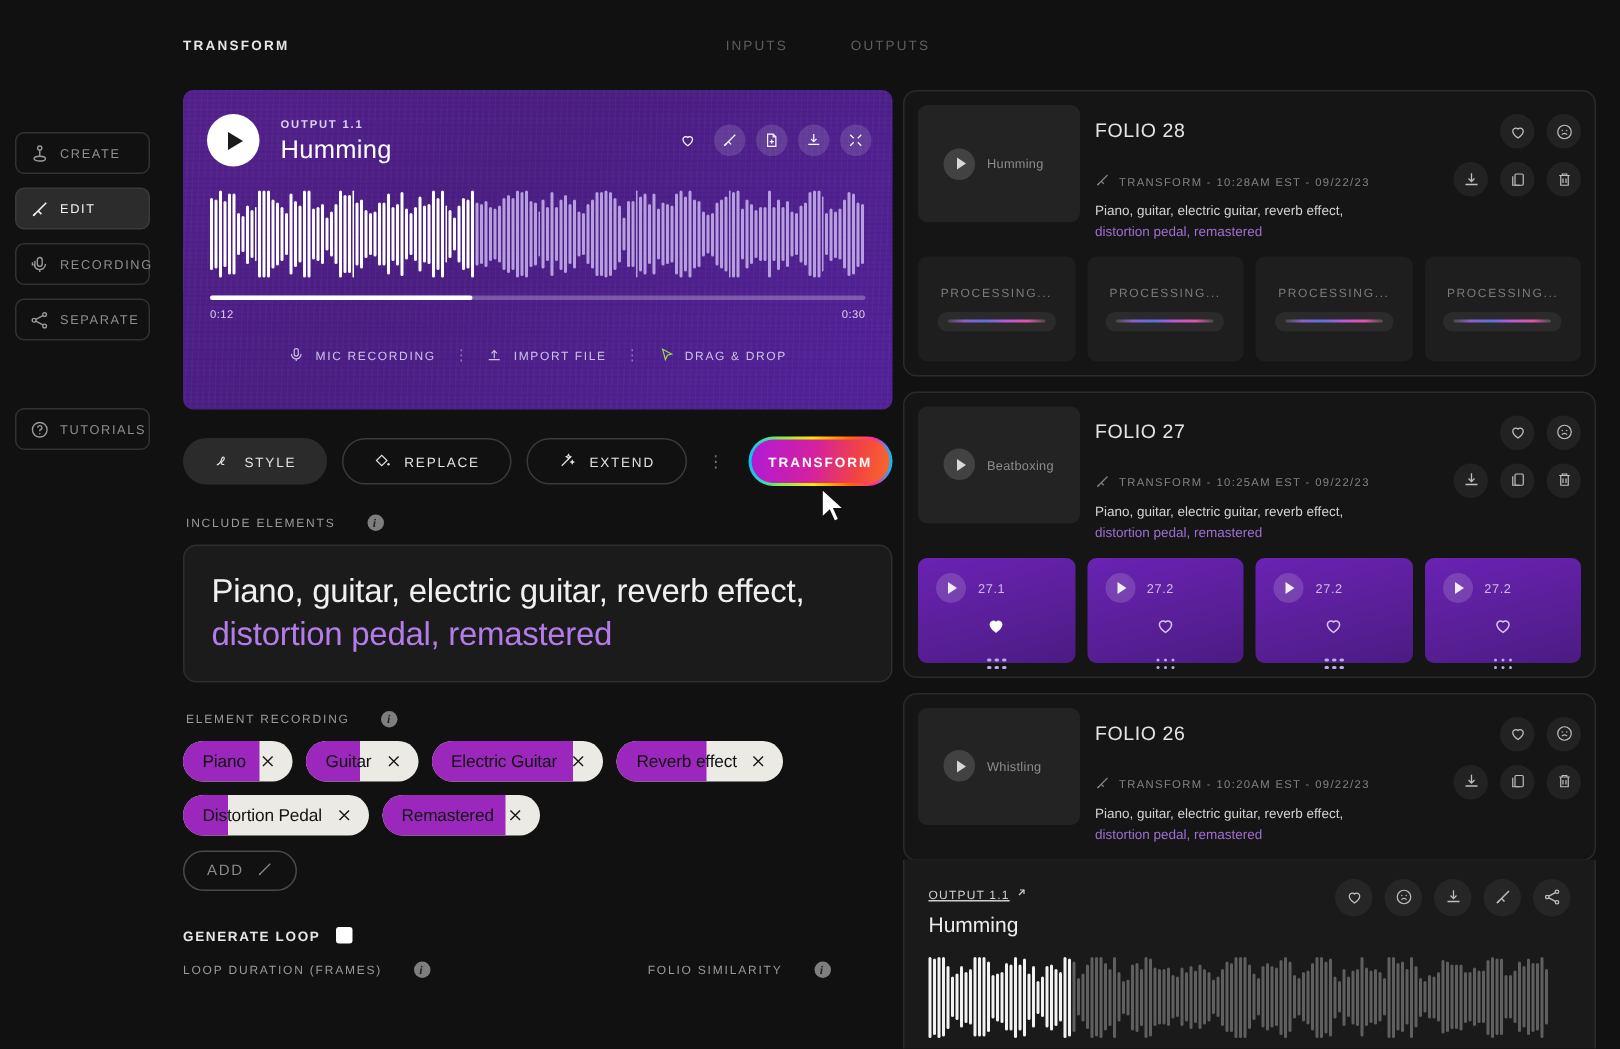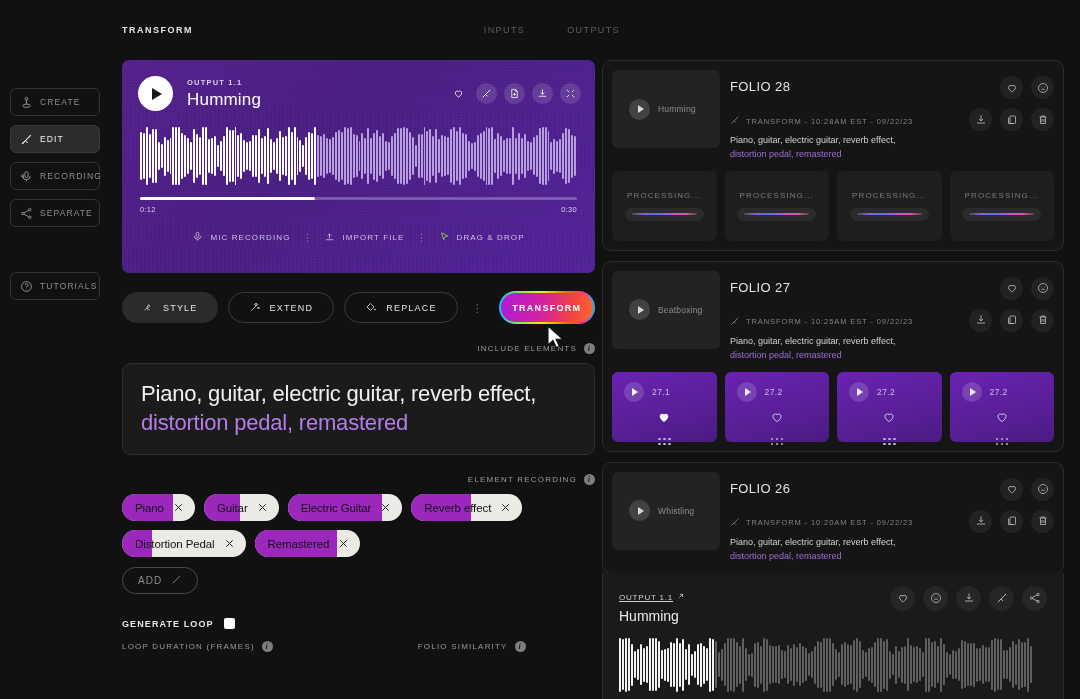--- a/index.html
+++ b/index.html
@@ -106,22 +106,22 @@
   }
   .transform-inner {
     width:100%; height:100%; border-radius: 15px;
     background: linear-gradient(100deg,#b01ad6 0%,#d4219f 45%,#f4453f 78%,#f86a2c 100%);
     display:flex;align-items:center;justify-content:center;
     font-size: 9px; letter-spacing: 1.3px; color:#fff; font-weight: 600;
   }
 
   
   .field-label {
-    display: flex; align-items: center; gap: 7px;
-    font-size: 8px; letter-spacing: 1.2px; color: #9a9a9a; margin: 19px 0 9px 2px; justify-content: flex-end;
+    display: flex; align-items: center; gap: 21px;
+    font-size: 8px; letter-spacing: 1.2px; color: #9a9a9a; margin: 19px 0 9px 2px;
   }
   .info-i {
     width: 11px; height: 11px; border-radius: 50%; background: #7e7e7e; color: #222;
     font-size: 8px; display: flex; align-items: center; justify-content: center;
     font-family: "Liberation Serif", serif; font-style: italic; font-weight: bold;
   }
   .prompt-box {
     background: #1b1b1b; border: 1px solid #2e2e2e; border-radius: 9px;
     padding: 15px 18px 17px 18px; min-height: 92px;
     font-size: 22px; line-height: 1.32; color: #f0f0f0; letter-spacing: -.2px;
@@ -552,35 +552,35 @@
             <span>
               <svg viewBox="0 0 24 24" fill="none" stroke="#e2e2e2" stroke-width="1.6">
                   <path d="M5 18c3-1 6-5 7-9 .6-2.3 3-2 3 .2 0 3-4 4-4 6.5 0 1.6 2.3 2 4 1.3"></path>
                 </svg>
             </span>
             <span>STYLE</span>
           </div>
           <div class="pill-btn outline">
             <span>
               <svg viewBox="0 0 24 24" fill="none" stroke="#e2e2e2" stroke-width="1.6">
+                  <path d="M4 12l7-7 7 7-7 7z"></path>
+                  <circle cx="20" cy="17" r="1.6" fill="#e2e2e2" stroke="none"></circle>
+                </svg>
+            </span>
+            <span>REPLACE</span>
+          </div>
+          <div class="pill-btn outline">
+            <span>
+              <svg viewBox="0 0 24 24" fill="none" stroke="#e2e2e2" stroke-width="1.6">
                   <path d="M5 19L17 7"></path>
                   <path d="M14 4l1 2 2 1-2 1-1 2-1-2-2-1 2-1z"></path>
                   <path d="M19 12l.7 1.3L21 14l-1.3.7L19 16l-.7-1.3L17 14l1.3-.7z"></path>
                 </svg>
             </span>
             <span>EXTEND</span>
-          </div>
-          <div class="pill-btn outline">
-            <span>
-              <svg viewBox="0 0 24 24" fill="none" stroke="#e2e2e2" stroke-width="1.6">
-                  <path d="M4 12l7-7 7 7-7 7z"></path>
-                  <circle cx="20" cy="17" r="1.6" fill="#e2e2e2" stroke="none"></circle>
-                </svg>
-            </span>
-            <span>REPLACE</span>
           </div>
           <div class="kebab">⋮</div>
           <div class="transform-btn">
             <div class="transform-inner">TRANSFORM</div>
           </div>
         </div>
 
         <div class="field-label">
           <span>INCLUDE ELEMENTS</span>
           <span class="info-i">i</span>

